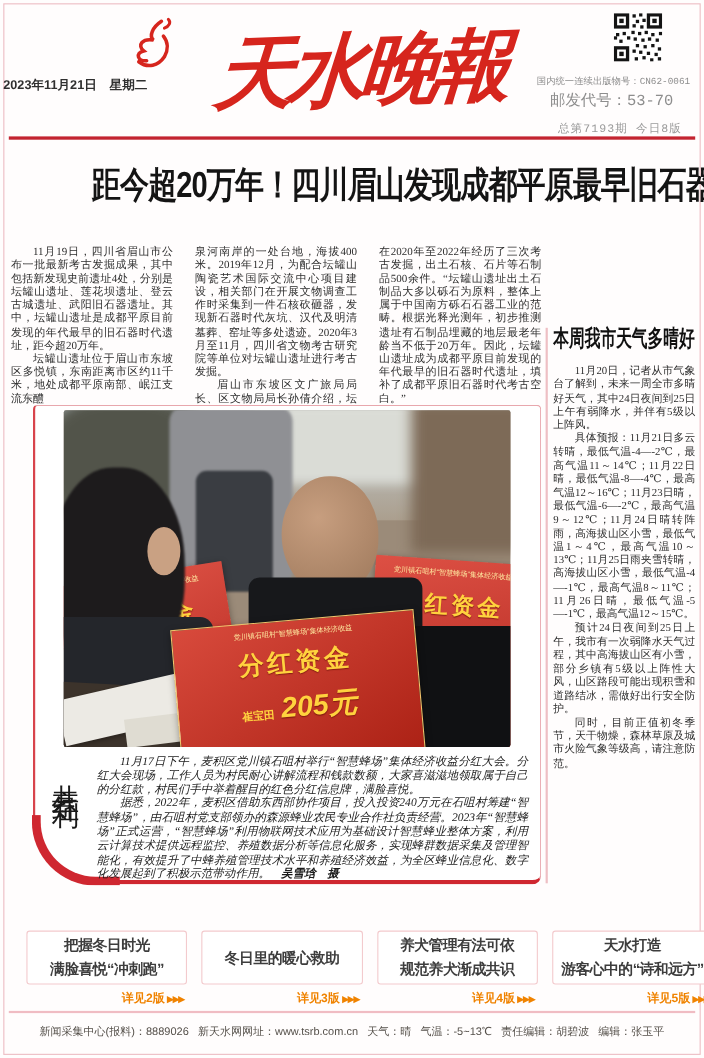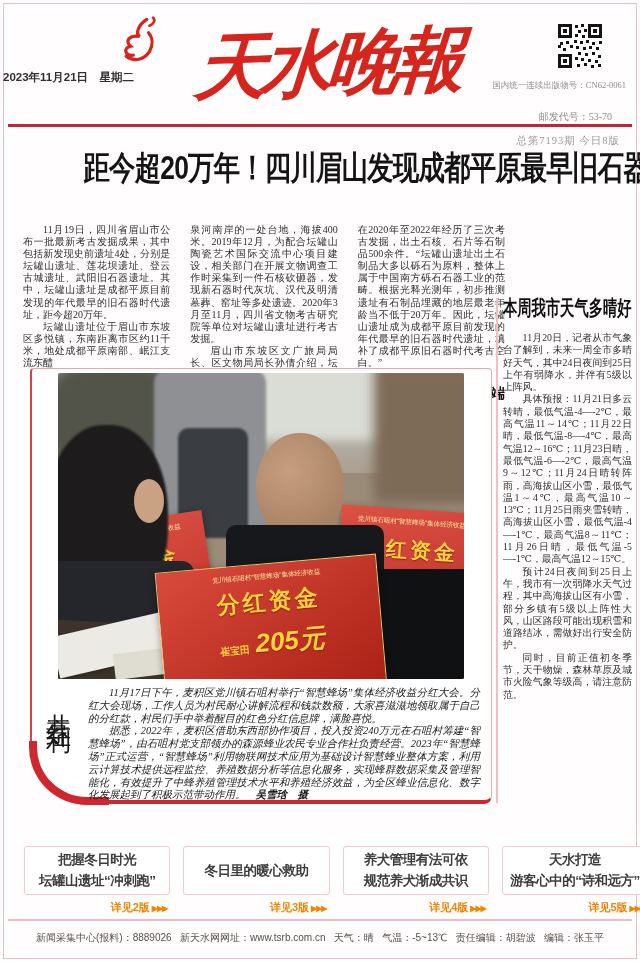--- a/index.html
+++ b/index.html
@@ -10,35 +10,35 @@
   
   .mh-left{position:absolute;left:3px;top:14px;width:190px;text-align:left;}
   .logo{display:block;margin:0 auto 4px;transform:translateX(38px);}
   .date1{font-size:11.5px;font-weight:700;color:#2f2f2f;font-family:"Liberation Sans",sans-serif;}
   .date2{font-size:11.5px;font-weight:700;color:#2f2f2f;margin-top:2px;font-family:"Liberation Sans",sans-serif;}
   .pub{font-size:10px;color:#6c6c6c;margin-top:7px;letter-spacing:1px;}
   .mh-title{position:absolute;left:175px;top:28px;width:305px;text-align:center;
             font-size:72px;font-weight:900;font-style:italic;color:#d6251d;
             letter-spacing:-6px;transform:rotate(-2deg) skewX(-6deg);line-height:1;
             font-family:"Liberation Serif",serif;white-space:nowrap;}
-  .mh-right{position:absolute;right:14px;top:24px;width:138px;text-align:right;}
+  .mh-right{position:absolute;right:14px;top:12px;width:138px;text-align:right;font-family:Liberation Mono, monospace;}
   .qr{display:block;margin:0 24px 12px auto;}
   .issn{font-size:8.5px;color:#8d8d8d;white-space:nowrap;}
-  .postal{font-size:10px;color:#8d8d8d;margin-top:18px;padding-right:14px;}
+  .postal{font-size:14px;color:#8d8d8d;margin-top:2px;padding-right:14px;}
   .issue{font-size:10.5px;color:#9a9a9a;margin-top:10px;letter-spacing:1px;padding-right:6px;}
   .rule{position:absolute;left:8px;top:124px;width:624px;height:2.5px;background:#c32430;}
 
   
   .headline{position:absolute;left:0;top:146px;width:640px;margin:0;text-align:center;
             font-family:"Liberation Sans",sans-serif;}
   .headline span{display:inline-block;white-space:nowrap;font-size:33px;font-weight:900;
             color:#141414;letter-spacing:-1px;transform:scaleX(.8);transform-origin:center;}
 
   
-  .body-cols{position:absolute;left:23px;top:224px;width:482px;display:flex;gap:20px;}
+  .body-cols{position:absolute;left:10px;top:224px;width:482px;display:flex;gap:20px;}
   .col{flex:1;font-size:10px;line-height:12.1px;color:#2d2d2d;text-align:justify;}
   .col p{margin:0;}
   .ind{text-indent:2em;}
   .src-line{display:flex;justify-content:space-between;align-items:baseline;margin-top:18px;}
   .src-line b{font-weight:700;color:#111;font-family:"Liberation Sans",sans-serif;font-size:14px;}
 
   
   .vsep{position:absolute;left:496px;top:298px;width:2px;height:505px;background:#eebfc4;}
   .weather{position:absolute;left:503px;top:294px;width:129px;}
   .weather h2{margin:0 0 10px;white-space:nowrap;}
@@ -269,21 +269,21 @@
     <div class="caption">
       <p class="ind">11月17日下午，麦积区党川镇石咀村举行“智慧蜂场”集体经济收益分红大会。分红大会现场，工作人员为村民耐心讲解流程和钱款数额，大家喜滋滋地领取属于自己的分红款，村民们手中举着醒目的红色分红信息牌，满脸喜悦。</p>
       <p class="ind"><span>据悉，2022年，麦积区借助东西部协作项目，投入投资240万元在石咀村筹建“智慧蜂场”，由石咀村党支部领办的森源蜂业农民专业合作社负责经营。2023年“智慧蜂场”正式运营，“智慧蜂场”利用物联网技术应用为基础设计智慧蜂业整体方案，利用云计算技术提供远程监控、养殖数据分析等信息化服务，实现蜂群数据采集及管理智能化，有效提升了中蜂养殖管理技术水平和养殖经济效益，为全区蜂业信息化、数字化发展起到了积极示范带动作用。</span><b class="shooter">吴雪琀　摄</b></p>
     </div>
   </section>
 
   <section class="teasers">
     <div class="teaser">
       <div class="tbox">
         <div>把握冬日时光</div>
-        <div>坛罐山遗址“冲刺跑”</div>
+        <div>满脸喜悦“冲刺跑”</div>
       </div>
       <div class="tref"><span>详见2版</span><span class="arr">▶▶▶</span></div>
     </div>
     <div class="teaser">
       <div class="tbox">
         <div>冬日里的暖心救助</div>
       </div>
       <div class="tref"><span>详见3版</span><span class="arr">▶▶▶</span></div>
     </div>
     <div class="teaser">

